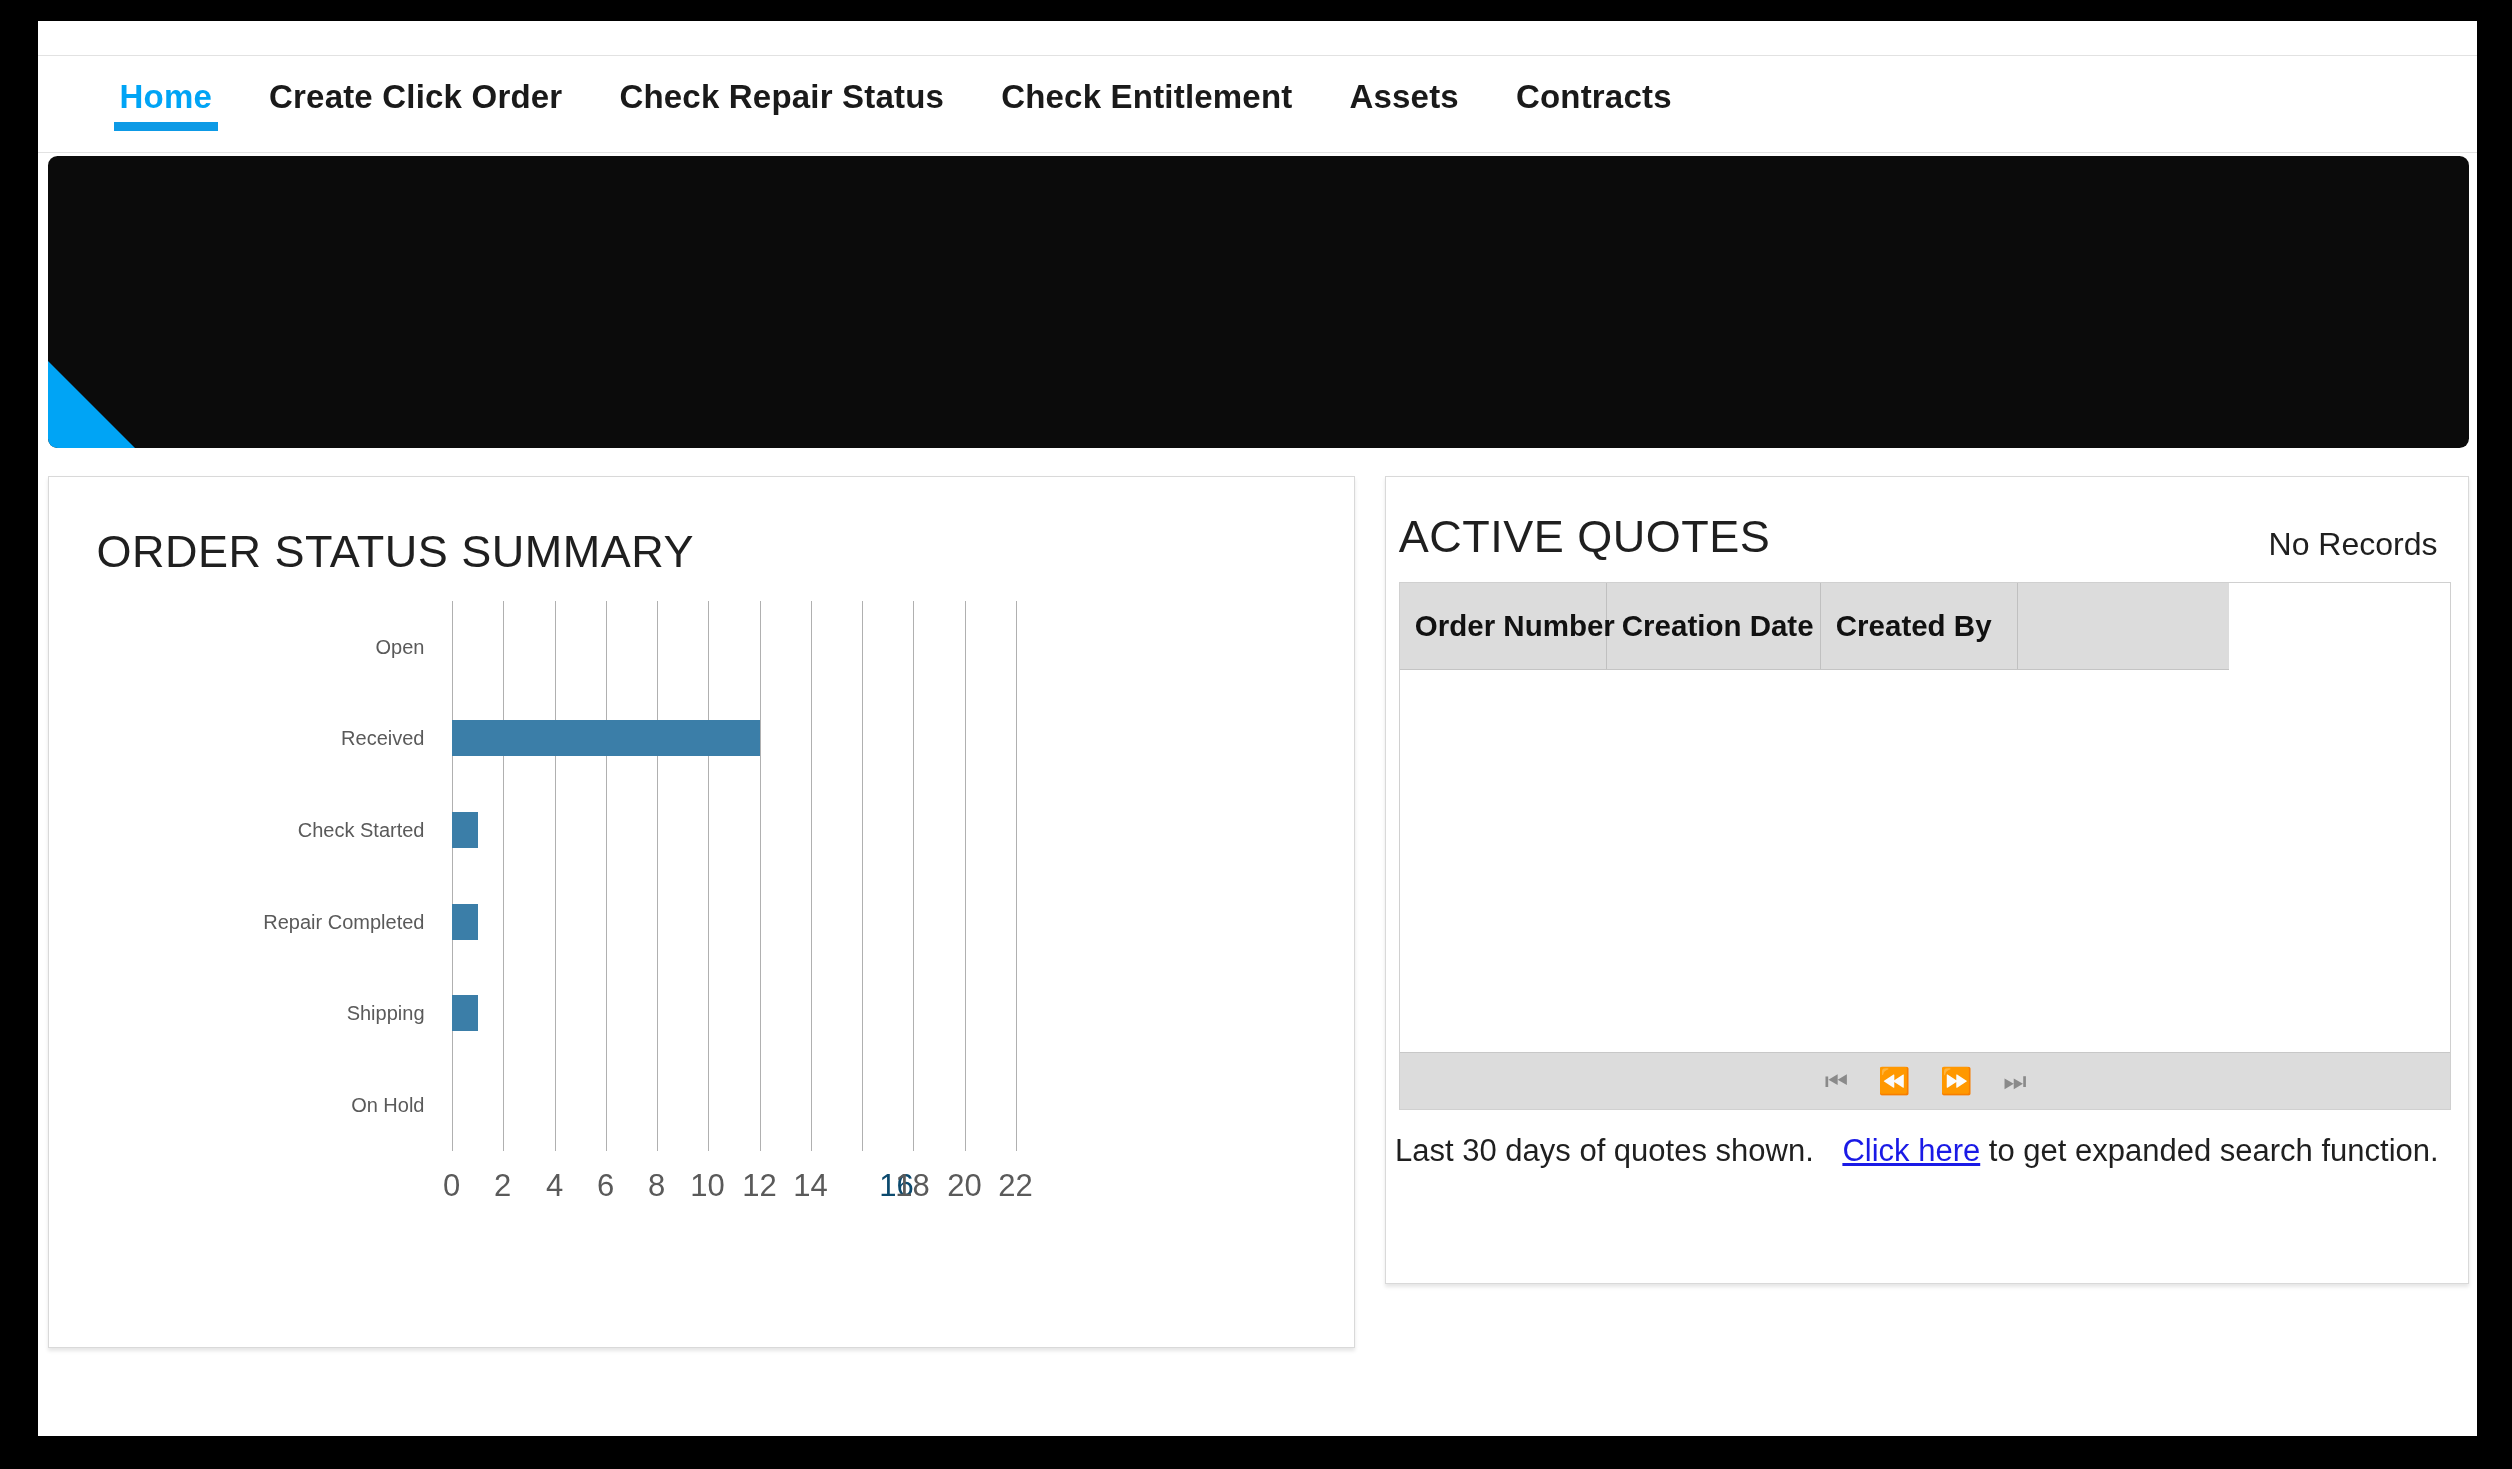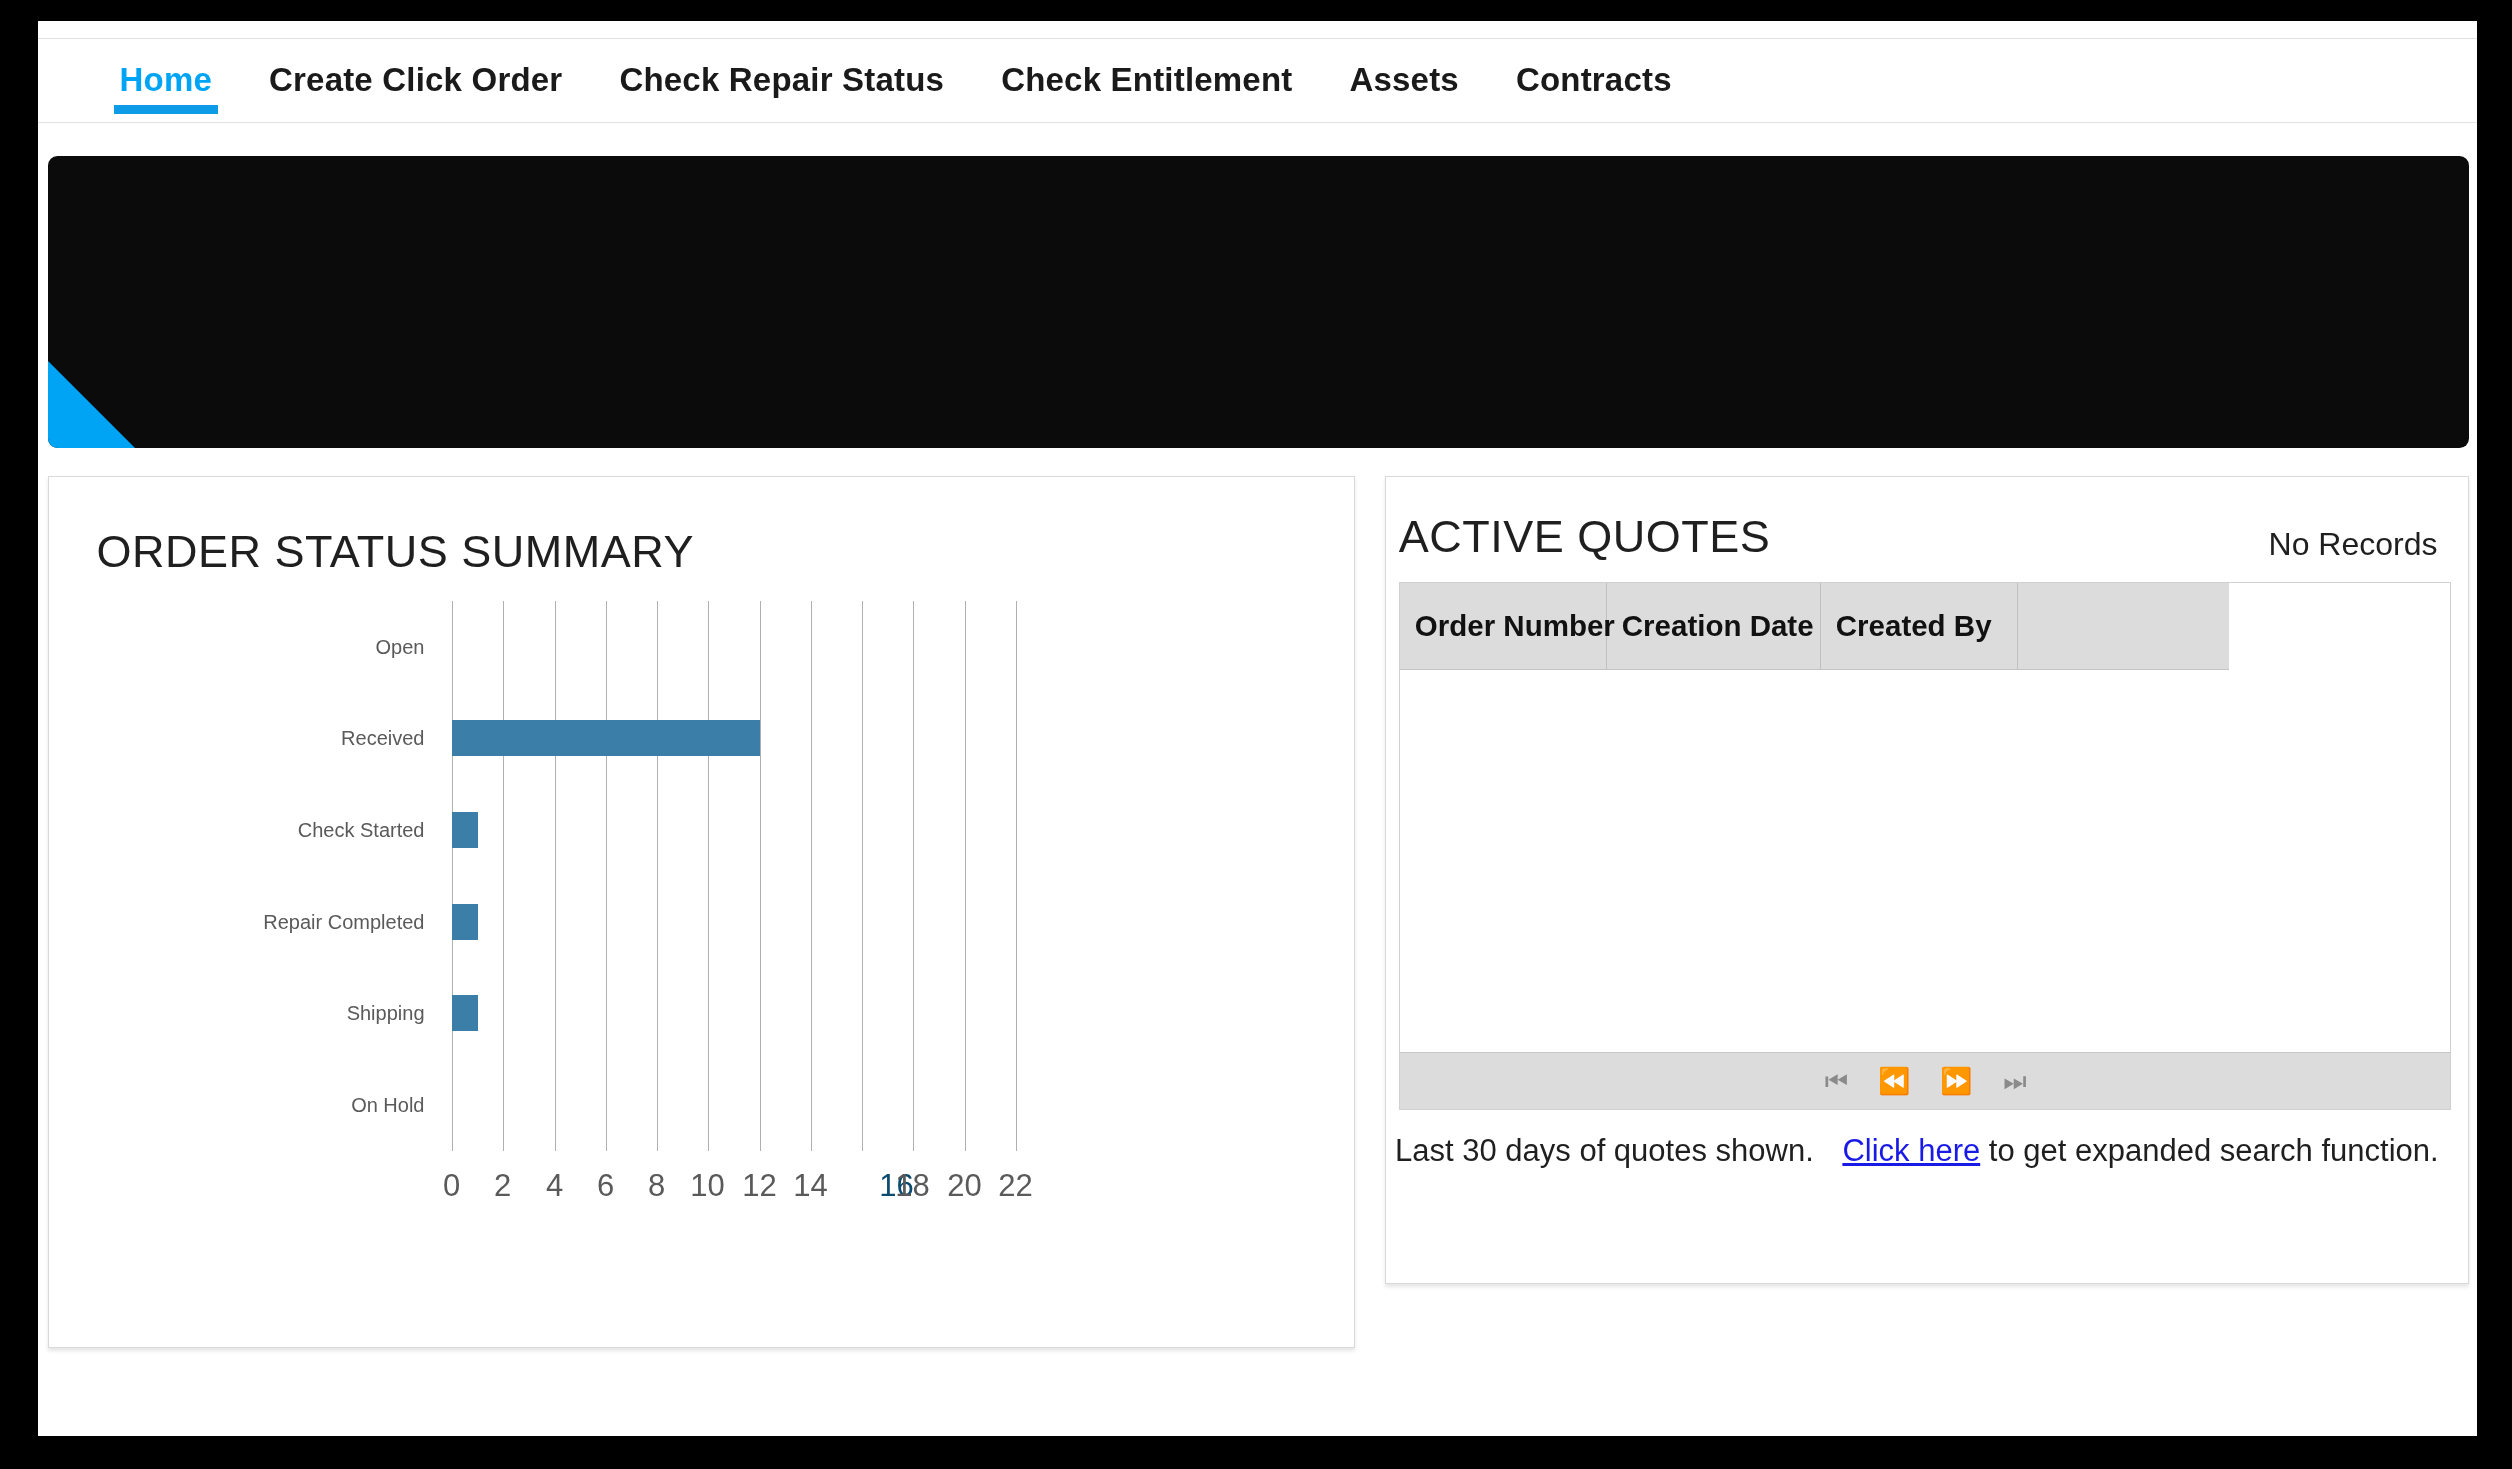--- a/index.html
+++ b/index.html
@@ -22,23 +22,23 @@
     width: 2439px;
     height: 1415px;
     background: #ffffff;
     overflow: hidden;
   }
 
   
   .navbar {
     position: absolute;
     left: 0;
-    top: 17px;
+    top: 34px;
     width: 2439px;
-    height: 85px;
+    height: 98px;
     border-top: 1.9px solid #e2e2e2;
     border-bottom: 1.9px solid #e2e2e2;
     box-sizing: border-box;
     background: #ffffff;
     padding-left: 26px;
   }
   .nav-list {
     position: absolute;
     left: 53px;
     top: 0;

